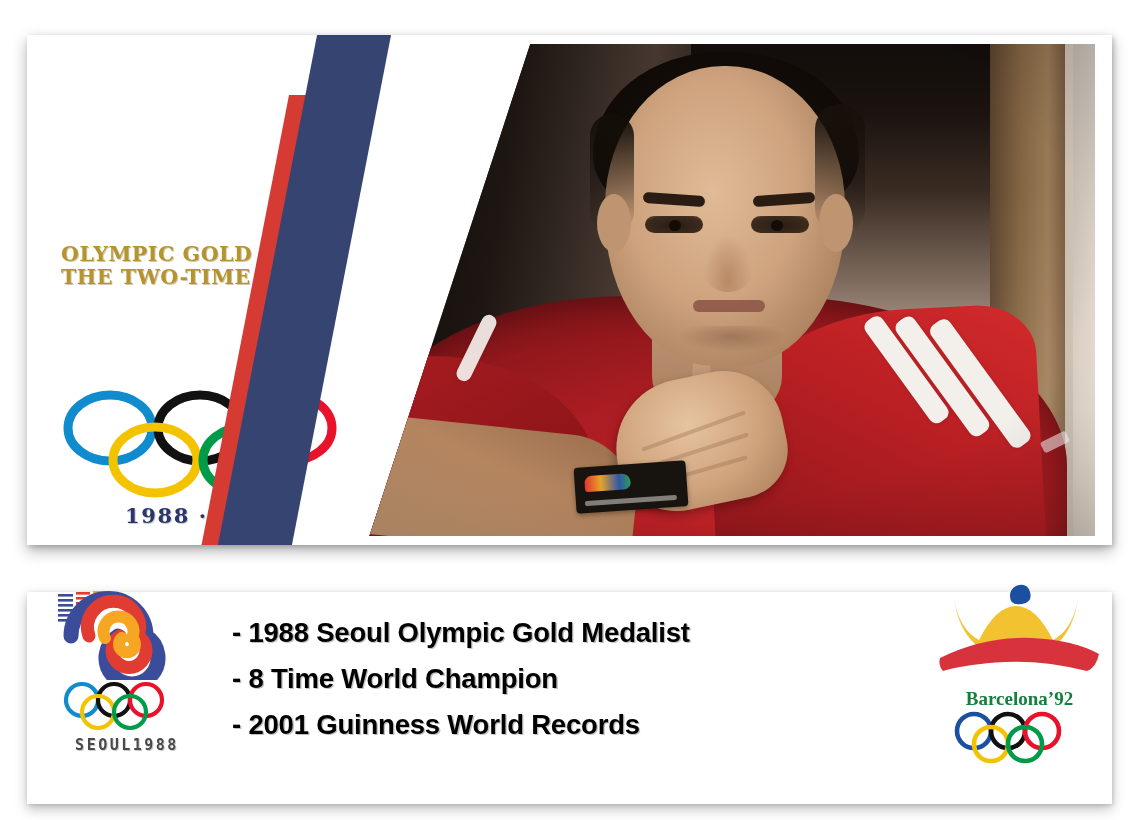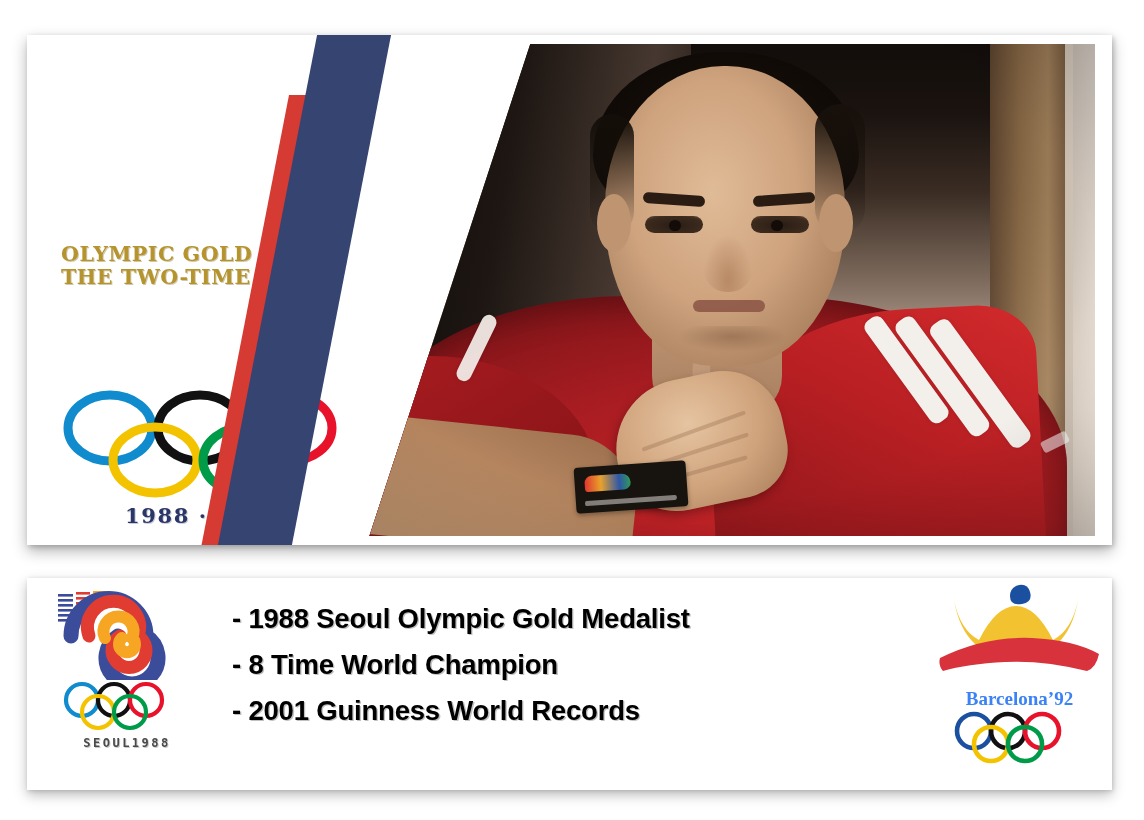--- a/index.html
+++ b/index.html
@@ -262,21 +262,21 @@
   .vignette {
     position: absolute; inset: 0;
     background: radial-gradient(ellipse 95% 88% at 48% 45%, rgba(0,0,0,0) 55%, rgba(0,0,0,.28) 100%);
     pointer-events:none;
   }
 
   
   .facts-card {
     position: absolute;
     left: 27px;
-    top: 578px;
+    top: 592px;
     width: 1085px;
     height: 212px;
     background: #ffffff;
     box-shadow: 0 5px 12px rgba(0,0,0,0.26), 1px 1px 4px rgba(0,0,0,0.14);
   }
   .facts-list {
     position: absolute;
     left: 205px;
     top: 18px;
     width: 720px;
@@ -293,30 +293,30 @@
   }
 
   
   .seoul-logo { position: absolute; left: 52px; top: 580px; width: 150px; }
   .seoul-word {
     margin-top: 4px;
     text-align: center;
     color: #4a4a4a;
     font-family: "DejaVu Sans Mono", monospace;
     font-weight: bold;
-    font-size: 12px;
+    font-size: 15px;
     letter-spacing: 2.5px;
     text-shadow: 1px 1px 0 rgba(150,150,150,.5);
   }
 
   
   .barca-logo { position: absolute; left: 932px; top: 578px; width: 175px; }
   .barca-word {
     text-align: center;
-    color: #3b82f6;
+    color: #15803d;
     font-family: "Liberation Serif", serif;
     font-weight: bold;
     font-size: 19px;
     letter-spacing: 0px;
     margin-bottom: 1px;
   }
   svg { display: block; }
 </style>
 </head>
 <body>

